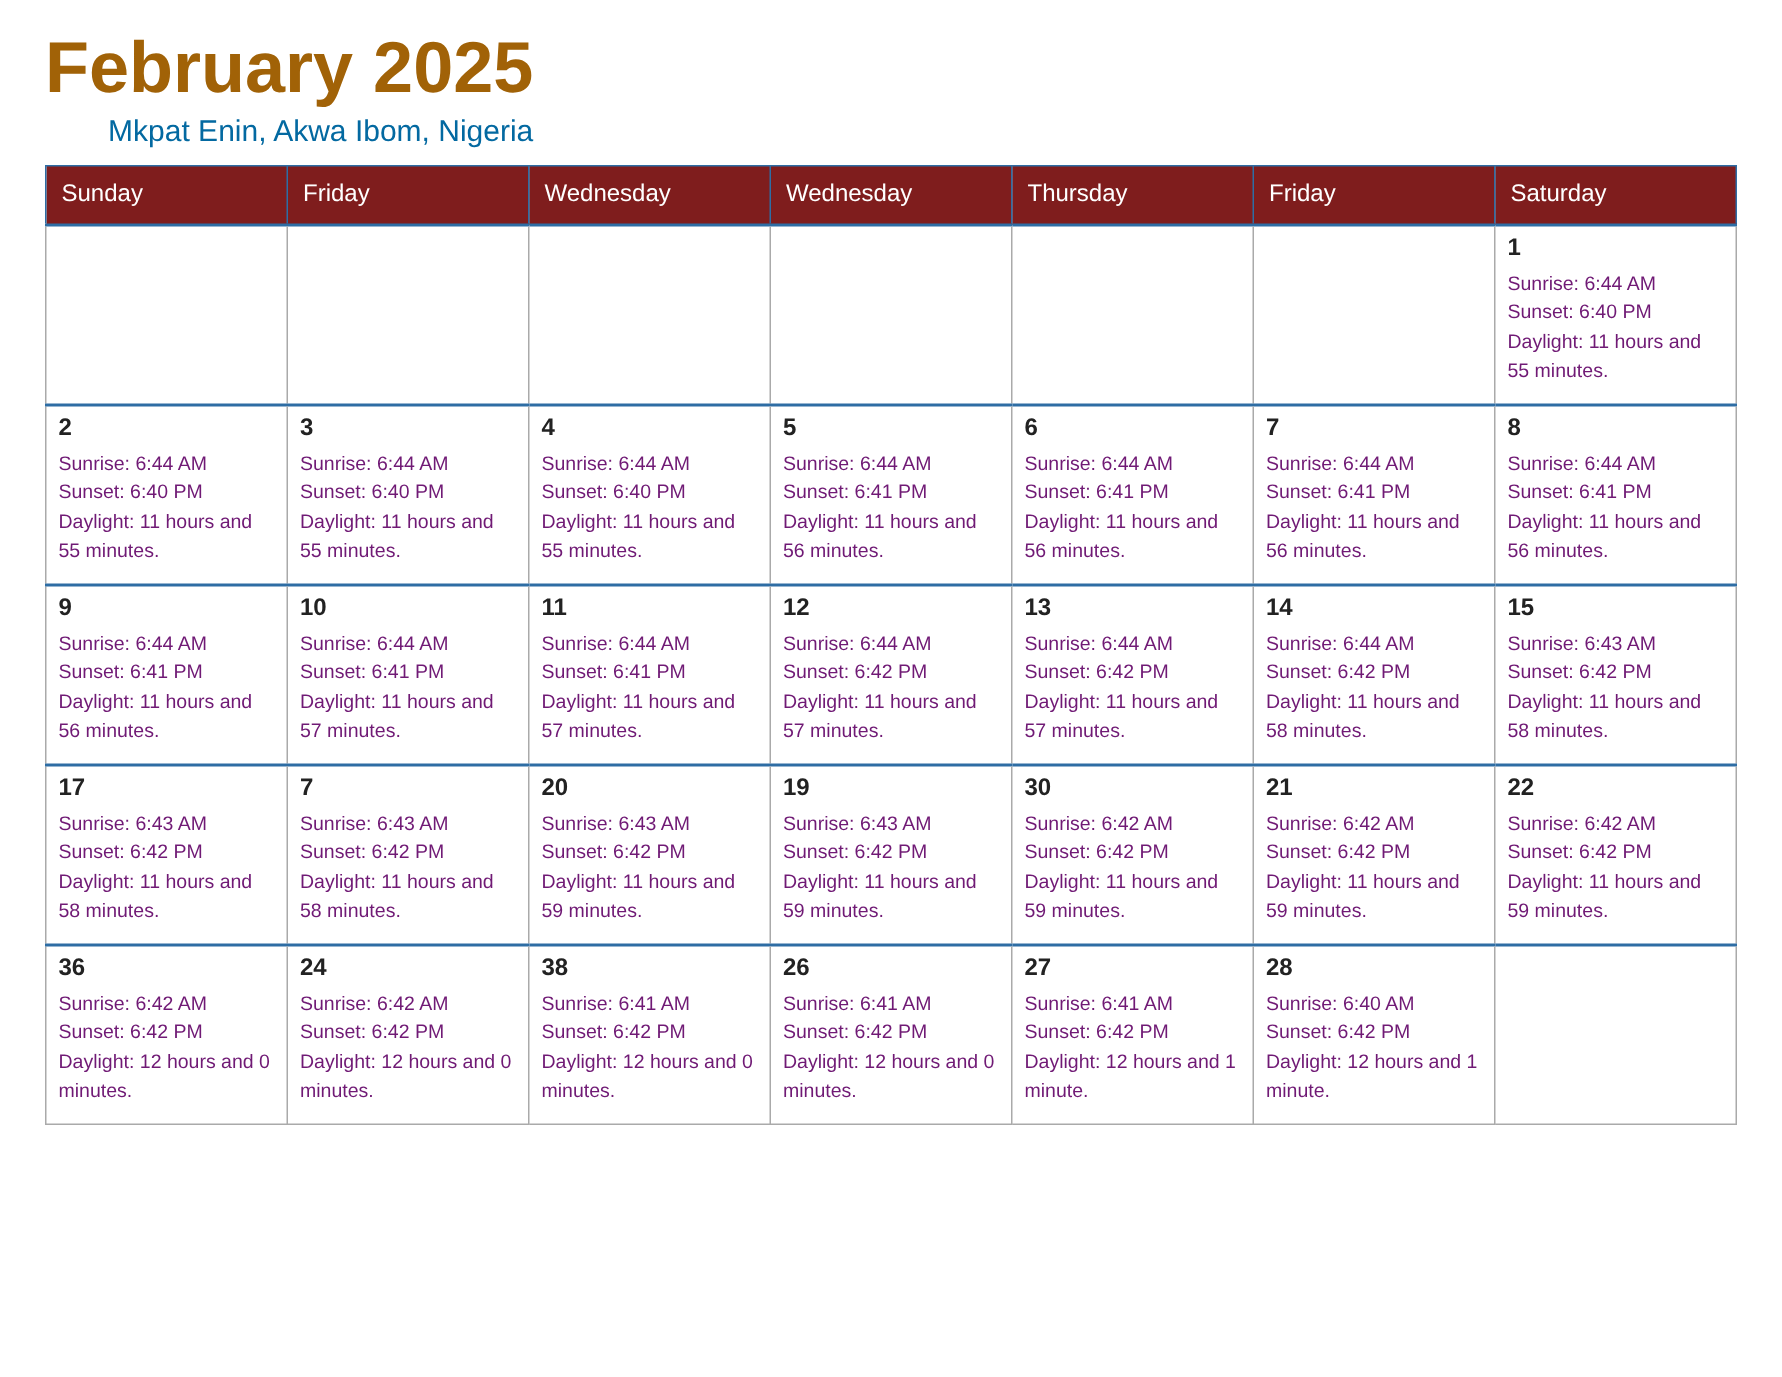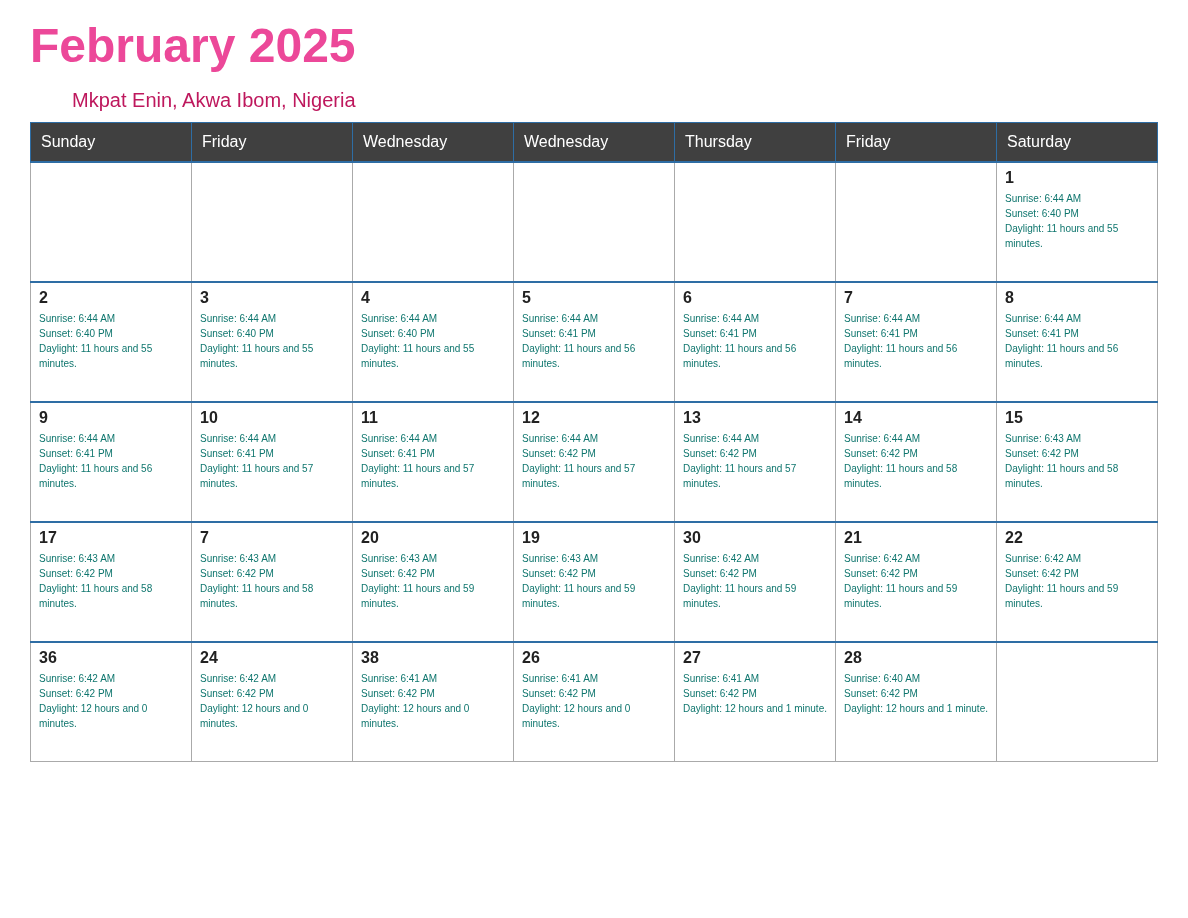--- a/index.html
+++ b/index.html
@@ -27,35 +27,35 @@
       font-weight: bold;
       color: #1a7abf;
       line-height: 1;
     }
     .title-area {
       text-align: right;
     }
     .month-title {
       font-size: 48px;
       font-weight: bold;
-      color: #ec4899;
+      color: #a16207;
       line-height: 1.1;
     }
     .location-title {
       font-size: 20px;
-      color: #be185d;
-      margin-top: 16px;
+      color: #0369a1;
+      margin-top: 4px;
     }
     .calendar-table {
       width: 100%;
       border-collapse: collapse;
       margin-top: 10px;
     }
     .calendar-table th {
-      background-color: #404040;
+      background-color: #7f1d1d;
       color: #fff;
       font-size: 16px;
       font-weight: normal;
       padding: 10px 10px;
       text-align: left;
       border: 1px solid #2e6da4;
     }
     .calendar-table td {
       vertical-align: top;
       border: 1px solid #aaa;
@@ -68,22 +68,22 @@
       height: 120px;
     }
     .day-number {
       font-size: 16px;
       font-weight: bold;
       color: #222;
       display: block;
       margin-bottom: 4px;
     }
     .day-info {
-      font-size: 10px;
-      color: #0f766e;
+      font-size: 13px;
+      color: #701a75;
       line-height: 1.5;
     }
     .empty-cell {
       background: #f9f9f9;
     }
     .week-row td {
       border-top: 2px solid #2e6da4;
     }
     .logo-wrapper {
       display: flex;

